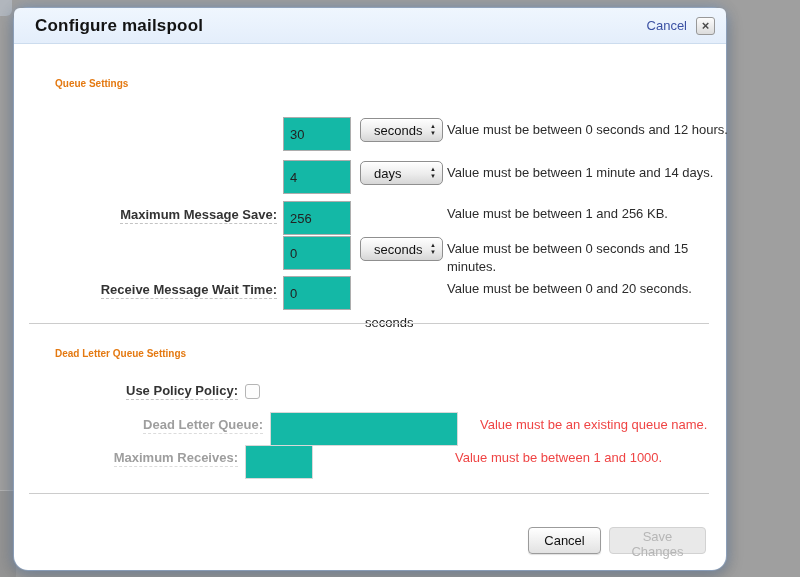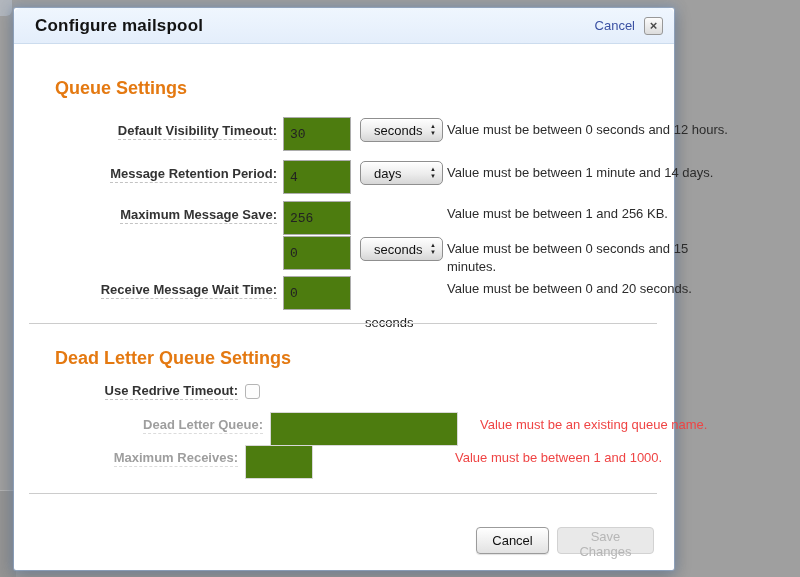--- a/index.html
+++ b/index.html
@@ -11,23 +11,23 @@
     position: relative;
     overflow: hidden;
   }
   
   .bg-line1 { position:absolute; left:0; top:490px; width:16px; height:1px; background:#b2b2b2; }
   .bg-line2 { position:absolute; left:0; top:491px; width:16px; height:86px; background:#949494; }
   .bg-corner { position:absolute; left:0; top:0; width:12px; height:16px; background:#b9c1cb; border-radius:0 0 6px 0; opacity:.7; }
 
   .dialog {
     position: absolute; left: 14px; top: 8px;
-    width: 660px; height: 562px;
+    width: 712px; height: 562px;
     background: #ffffff;
-    border-radius: 2px;
+    border-radius: 14px;
     box-shadow: 0 0 0 1px rgba(150,175,210,.55), 0 0 9px 3px rgba(125,155,195,.5), 0 4px 16px rgba(0,0,0,.35);
   }
   .dialog-header {
     position:absolute; top:0; left:0; right:0; height:36px;
     background: linear-gradient(#eff6fe, #e4eefb);
     border-bottom: 1px solid #ccdcee;
     border-radius: 6px 6px 0 0;
   }
   .dialog-title {
     position:absolute; left:21px; top:8px;
@@ -41,41 +41,41 @@
     position:absolute; right:11px; top:9px;
     width:19px; height:18px;
     background: linear-gradient(#fcfcfc, #dcdcdc);
     border:1px solid #989898; border-radius:3px;
     color:#4a4a4a; font-size:13px; font-weight:bold;
     text-align:center; line-height:16px; cursor:pointer; padding:0;
     font-family:"Liberation Sans", sans-serif;
   }
   .section-heading {
     position:absolute; left:41px;
-    font-size:18px; font-weight:bold; color:#e47911;
+    font-size:10px; font-weight:bold; color:#e47911;
   }
   .heading-queue { top:70px; }
   .heading-dlq { top:340px; }
 
   .row { position:absolute; left:0; right:0; height:30px; }
   .flabel-wrap {
     position:absolute; left:0; top:6px; width:263px; text-align:right;
     font-size:13px; font-weight:bold; color:#333;
   }
   .flabel-wrap .u { border-bottom:1px dashed #c3c3c3; padding-bottom:1px; }
   .row-dlq .flabel-wrap { width:224px; color:#9e9e9e; }
   .row-dlq .flabel-wrap .u { border-bottom:1px dashed #dcdcdc; }
   .row-redrive .flabel-wrap { width:224px; color:#333; }
 
   .finput {
     position:absolute; left:269px; top:0;
     width:68px; height:26px;
-    border:1px solid #adadad; background:#4d7c0f;
+    border:1px solid #adadad; background:#14b8a6;
     font-size:13px; color:#222; padding:16px 6px;
-    font-family:Liberation Mono, monospace;
+    font-family:Liberation Sans, sans-serif;
   }
   .finput-light { border:1px solid #d8d8d8; height:25px; }
   .finput-wide { width:188px; left:231px; }
   .finput-narrow { width:68px; left:231px; }
 
   .fselect {
     position:absolute; left:346px; top:1px;
     width:83px; height:24px;
     border:1px solid #8f8f8f; border-radius:5px;
     background: linear-gradient(#fefefe 0%, #ececec 55%, #d6d6d6 100%);
@@ -141,31 +141,29 @@
 
   <div class="dialog-header">
     <div class="dialog-title">Configure mailspool</div>
     <a class="header-cancel" href="#">Cancel</a>
     <button class="close-btn">×</button>
   </div>
 
   <div class="section-heading heading-queue">Queue Settings</div>
 
   <div class="row r-q1">
-    <div class="flabel-wrap"><span class="u">Default Visibility Timeout:</span></div>
     <input class="finput" value="30" style="">
     <div class="fselect">
       <span class="sel-text">seconds</span>
       <span class="arrows"><span>▲</span><br><span>▼</span></span>
     </div>
     <div class="fhelp">Value must be between 0 seconds and 12 hours.</div>
   </div>
 
   <div class="row r-q2">
-    <div class="flabel-wrap"><span class="u">Message Retention Period:</span></div>
     <input class="finput" value="4" style="">
     <div class="fselect">
       <span class="sel-text">days</span>
       <span class="arrows"><span>▲</span><br><span>▼</span></span>
     </div>
     <div class="fhelp">Value must be between 1 minute and 14 days.</div>
   </div>
 
   <div class="row r-q3">
     <div class="flabel-wrap"><span class="u">Maximum Message Save:</span></div>
@@ -188,21 +186,21 @@
     <input class="finput" value="0" style="">
     <div class="funit">seconds</div>
     <div class="fhelp">Value must be between 0 and 20 seconds.</div>
   </div>
 
   <div class="divider divider-1"></div>
 
   <div class="section-heading heading-dlq">Dead Letter Queue Settings</div>
 
   <div class="row r-redrive row-redrive">
-    <div class="flabel-wrap" style="top:1px"><span class="u">Use Redrive Timeout:</span></div>
+    <div class="flabel-wrap" style="top:1px"><span class="u">Use Policy Policy:</span></div>
     <input type="checkbox" class="fcheckbox" style="">
   </div>
 
   <div class="row r-dlq1 row-dlq">
     <div class="flabel-wrap" style="top:5px"><span class="u">Dead Letter Queue:</span></div>
     <input class="finput finput-light finput-wide" value="" style="">
     <div class="fhelp fhelp-dim">Value must be an existing queue name.</div>
   </div>
 
   <div class="row r-dlq2 row-dlq">

